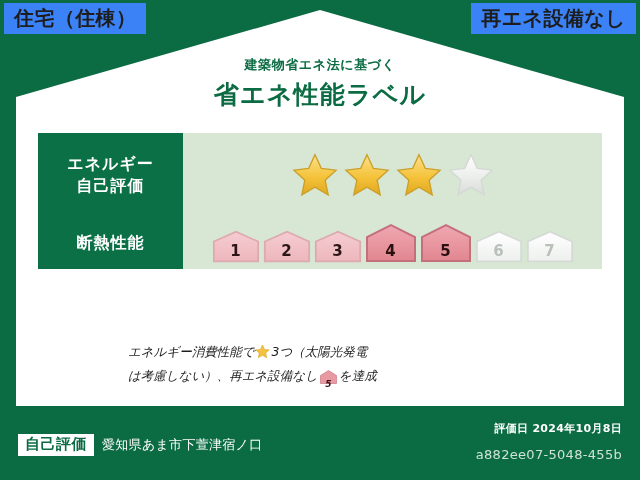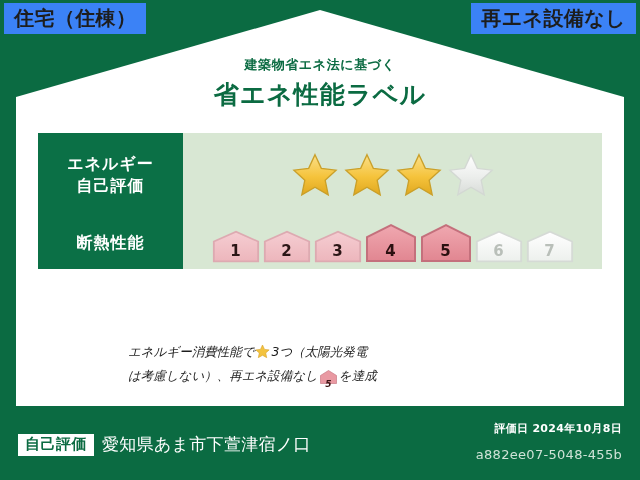--- a/index.html
+++ b/index.html
@@ -203,21 +203,21 @@
   .self-eval{
     background:#ffffff;
     color:#0b6b42;
     font-weight:bold;
     font-size:15px;
     padding:3px 7px 4px 7px;
     line-height:1;
     letter-spacing:.5px;
   }
   .address{
-    font-size:17px;
+    font-size:13px;
     color:#ffffff;
     letter-spacing:.3px;
   }
   .footer-right{
     position:absolute;
     right:18px;bottom:18px;
     text-align:right;
   }
   .eval-date{
     font-size:11px;

